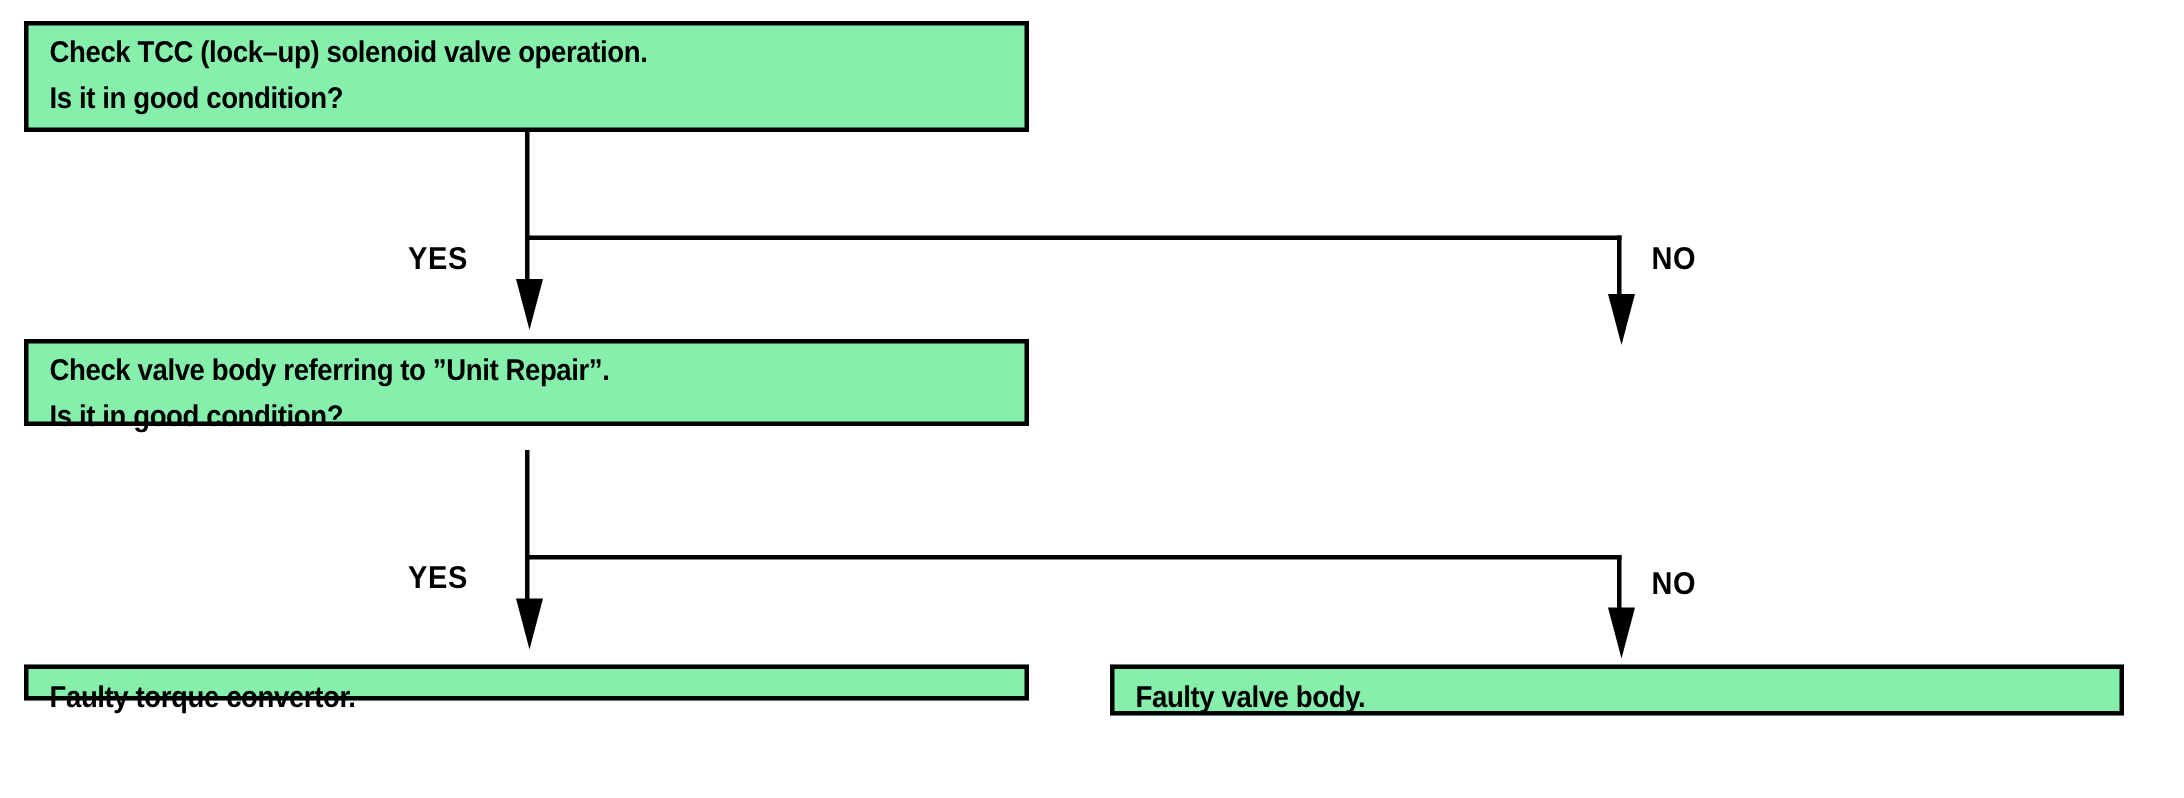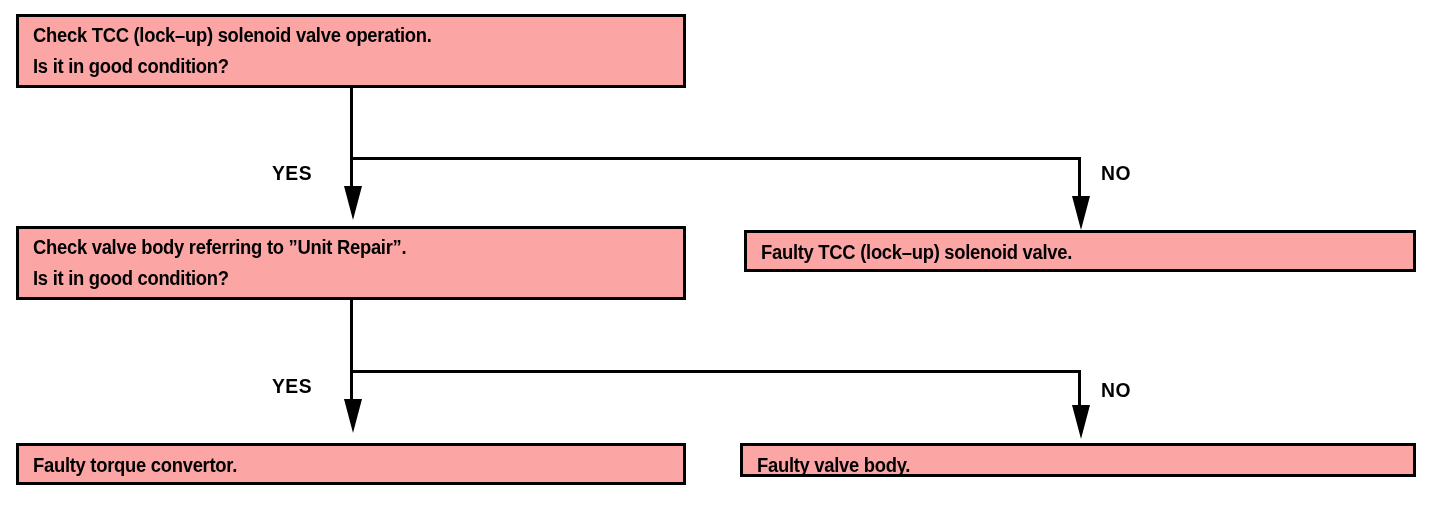--- a/index.html
+++ b/index.html
@@ -16,41 +16,41 @@
     width: 1456px;
     height: 532px;
     background: #ffffff;
     overflow: hidden;
   }
 
   
   .node {
     position: absolute;
     box-sizing: border-box;
-    background: #fca5a5;
+    background: #86efac;
     border: 3px solid #000000;
   }
   .node .line {
     position: absolute;
     left: 14px;
     white-space: nowrap;
     font-weight: bold;
     font-size: 20px;
     letter-spacing: -0.3px;
     color: #000000;
     transform: scaleX(0.92);
     transform-origin: left center;
   }
 
   
   #node-check-tcc      { left: 16px;  top: 14px;  width: 670px; height: 74px; }
-  #node-check-valve    { left: 16px;  top: 226px; width: 670px; height: 74px; }
+  #node-check-valve    { left: 16px;  top: 226px; width: 670px; height: 58px; }
   
   #node-faulty-solenoid{ left: 744px; top: 230px; width: 672px; height: 42px; }
-  #node-faulty-torque  { left: 16px;  top: 443px; width: 670px; height: 42px; }
+  #node-faulty-torque  { left: 16px;  top: 443px; width: 670px; height: 24px; }
   #node-faulty-valve   { left: 740px; top: 443px; width: 676px; height: 34px; }
 
   .node.two-line .line-1 { top: 7px; }
   .node.two-line .line-2 { top: 38px; }
   .node.one-line .line-1 { top: 8px; }
 
   
   .vline {
     position: absolute;
     width: 3px;
@@ -116,23 +116,20 @@
   <div class="arrow-head" id="arrow-no-1"></div>
 
   <div class="branch-label" id="label-yes-1">YES</div>
   <div class="branch-label" id="label-no-1">NO</div>
 
   <div class="node two-line" id="node-check-valve">
     <div class="line line-1">Check valve body referring to ”Unit Repair”.</div>
     <div class="line line-2">Is it in good condition?</div>
   </div>
 
-  <div class="node one-line" id="node-faulty-solenoid">
-    <div class="line line-1">Faulty TCC (lock–up) solenoid valve.</div>
-  </div>
 
   <div class="vline" id="v-trunk-2"></div>
   <div class="hline" id="h-branch-2"></div>
   <div class="vline" id="v-no-2"></div>
   <div class="arrow-head" id="arrow-yes-2"></div>
   <div class="arrow-head" id="arrow-no-2"></div>
 
   <div class="branch-label" id="label-yes-2">YES</div>
   <div class="branch-label" id="label-no-2">NO</div>
 

